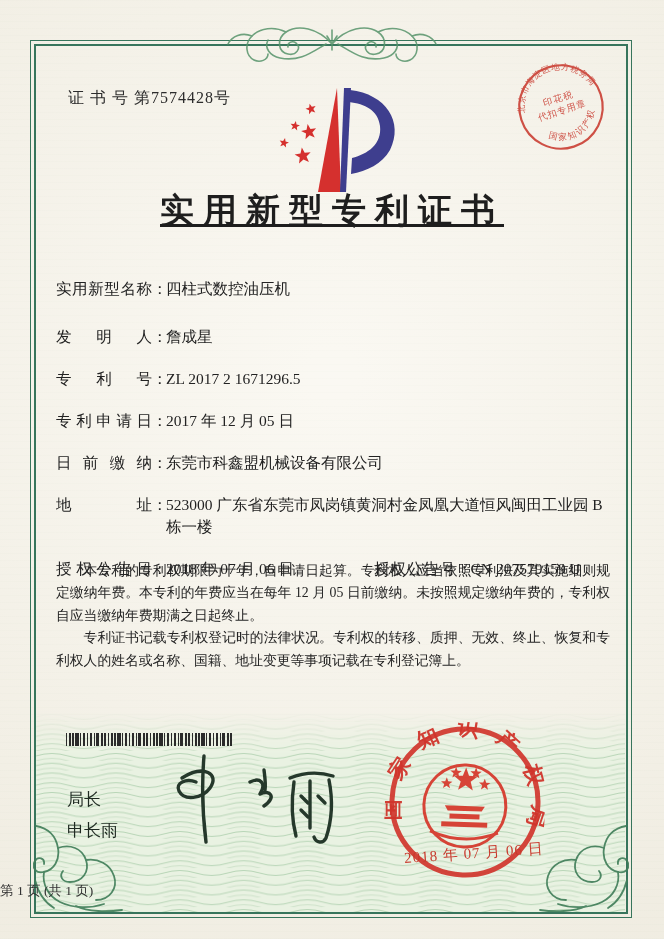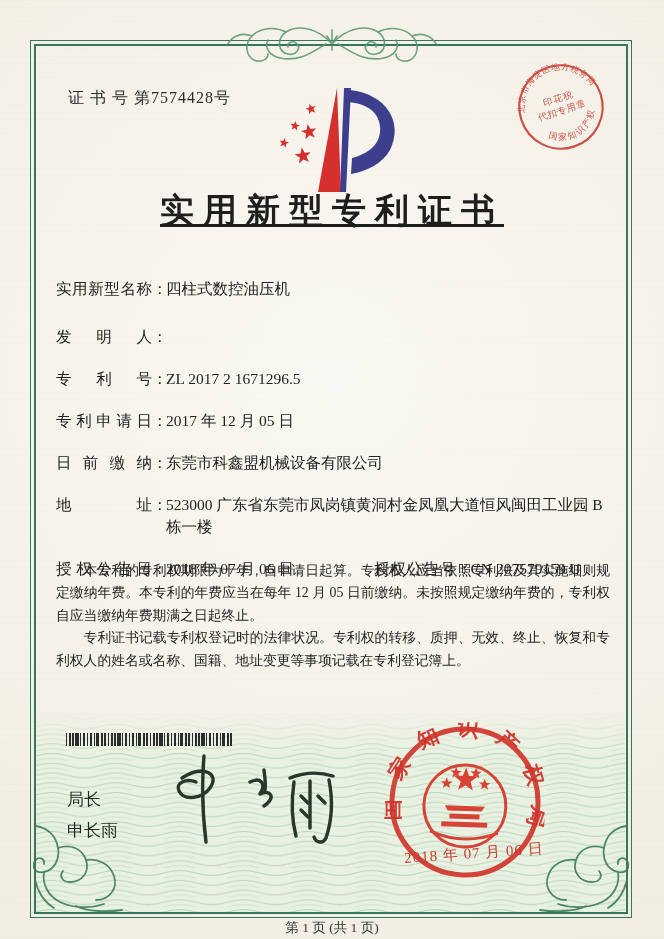--- a/index.html
+++ b/index.html
@@ -61,22 +61,22 @@
 
   .signature{ position:absolute; left:152px; top:748px; }
 
   .seal{ position:absolute; left:385px; top:722px; transform:rotate(2deg); }
   .seal-date{ position:absolute; left:404px; top:843px; width:170px;
     color:#c8392c; font-size:15px; letter-spacing:1px; transform:rotate(-4deg);
     font-family:"Liberation Serif","DejaVu Serif",serif; }
 
   .tax-stamp{ position:absolute; left:511px; top:57px; transform:rotate(-18deg); opacity:.92; }
 
-  .footer{ position:absolute; left:0; right:0; top:882px; text-align:center;
-    font-size:13.5px; color:#333;margin-top:37px; }
+  .footer{ position:absolute; left:0; right:0; top:882px; text-align:left;
+    font-size:13.5px; color:#333; }
 
   .ornament-top{ position:absolute; left:224px; top:16px; }
   .corner{ position:absolute; bottom:24px; }
   .corner.left{ left:33px; }
   .corner.right{ right:35px; transform:scaleX(-1); }
 
   svg text{ font-family:"Liberation Serif","DejaVu Serif",serif; }
 </style>
 </head>
 <body>
@@ -172,20 +172,21 @@
 
   <div class="fields">
     <div class="row first">
       <span class="lab">实用新型名称</span>
         <span class="colon">：</span>
       <span class="val">四柱式数控油压机</span>
     </div>
     <div class="row">
       <span class="lab">发明人</span>
         <span class="colon">：</span>
+      <span class="val">詹成星</span>
     </div>
     <div class="row">
       <span class="lab">专利号</span>
         <span class="colon">：</span>
       <span class="val">ZL 2017 2 1671296.5</span>
     </div>
     <div class="row">
       <span class="lab">专利申请日</span>
         <span class="colon">：</span>
       <span class="val">2017 年 12 月 05 日</span>

